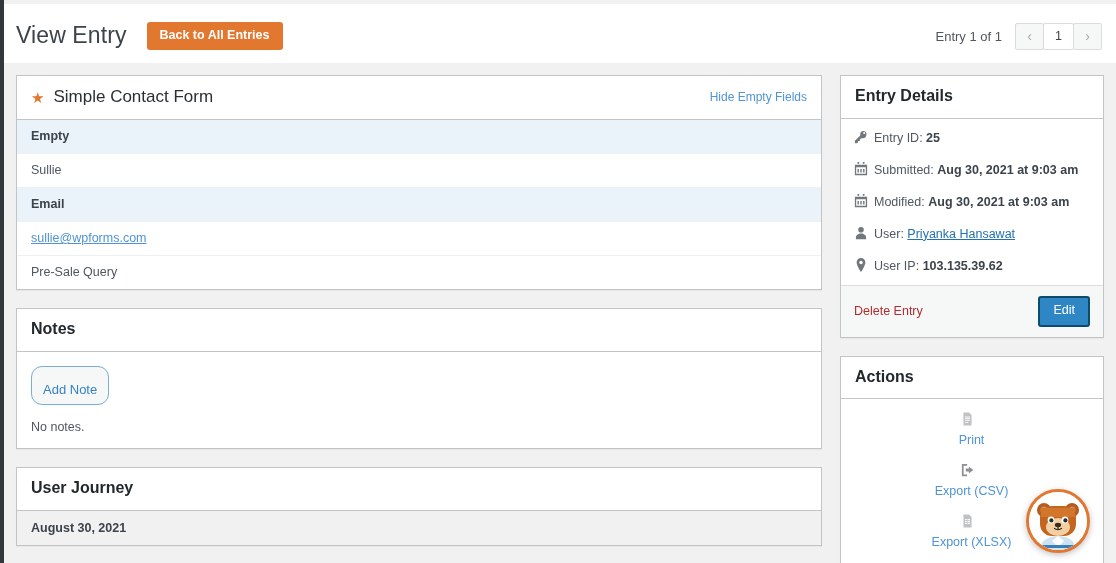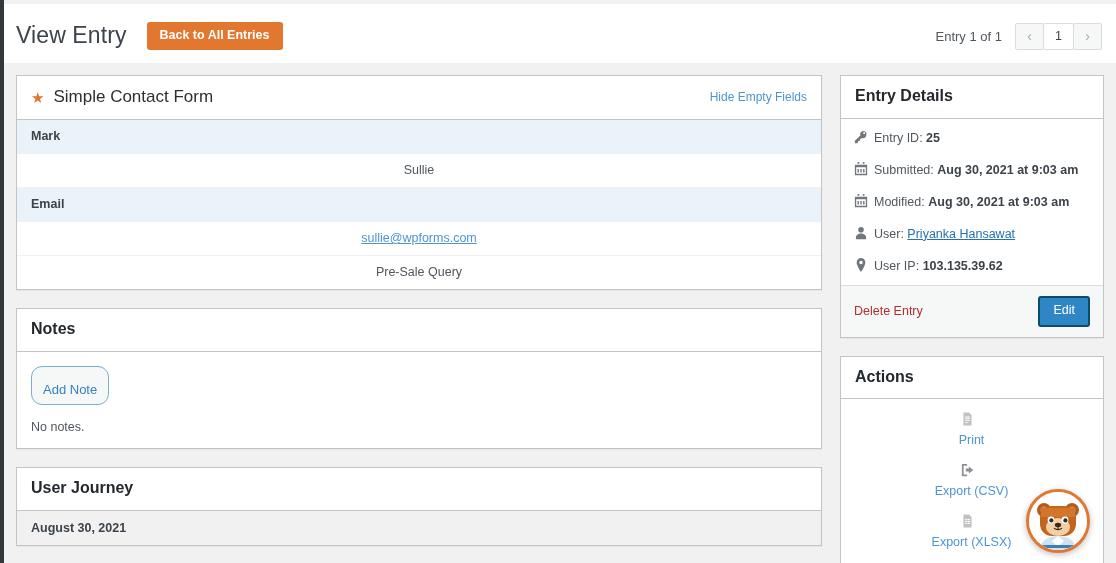--- a/index.html
+++ b/index.html
@@ -154,21 +154,20 @@
     font-weight: bold;
     color: #3c434a;
     border-bottom: 1px solid #f0f0f1;
   }
   .field-value {
     background: #ffffff;
     padding: 9px 14px 10px;
     font-size: 12.5px;
     color: #50575e;
     border-bottom: 1px solid #f0f0f1;
-    text-align: center;
   }
   .field-value a {
     color: #4f94d4;
     text-decoration: underline;
   }
   .fields > div:last-child { border-bottom: none; }
 
   
   .card-body {
     padding: 14px;
@@ -307,21 +306,21 @@
 
   <div class="col-main">
 
     <div class="card">
       <div class="card-head big">
         <span class="star-icon">★</span>
         <h2>Simple Contact Form</h2>
         <span class="hide-empty">Hide Empty Fields</span>
       </div>
       <div class="fields">
-        <div class="field-label">Mark</div>
+        <div class="field-label">Empty</div>
         <div class="field-value">Sullie</div>
 
         <div class="field-label">Email</div>
         <div class="field-value"><a href="#">sullie@wpforms.com</a></div>
 
         <div class="field-value">Pre-Sale Query</div>
       </div>
     </div>
 
     <div class="card">

